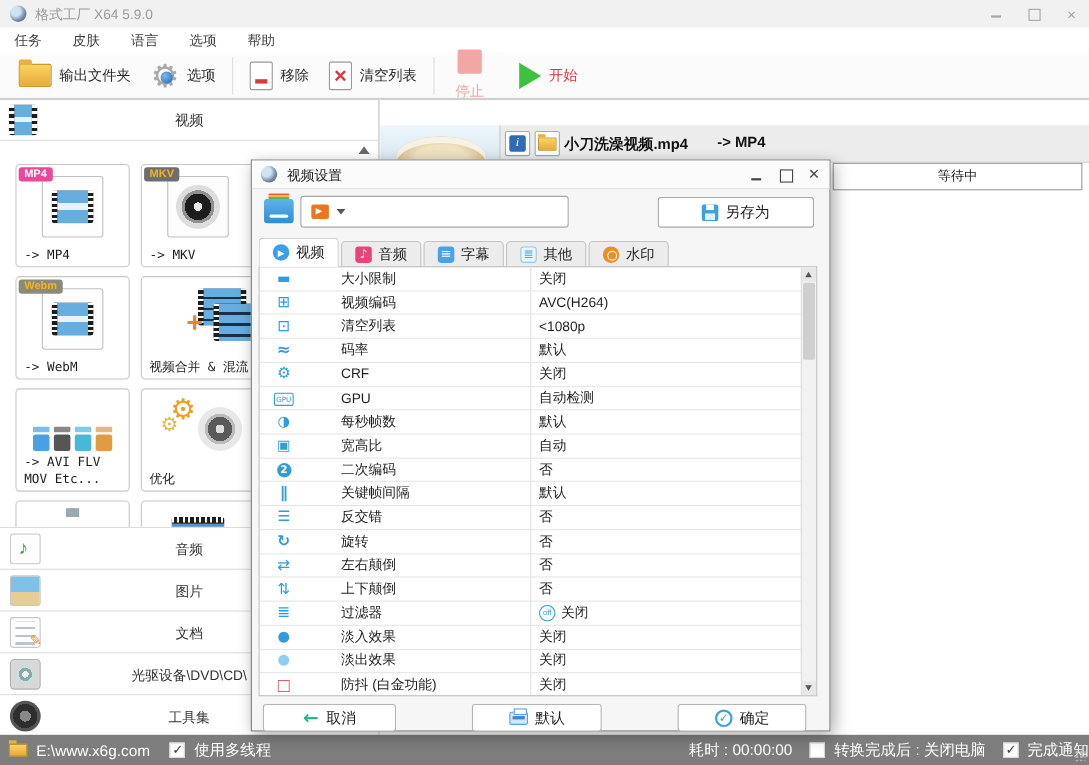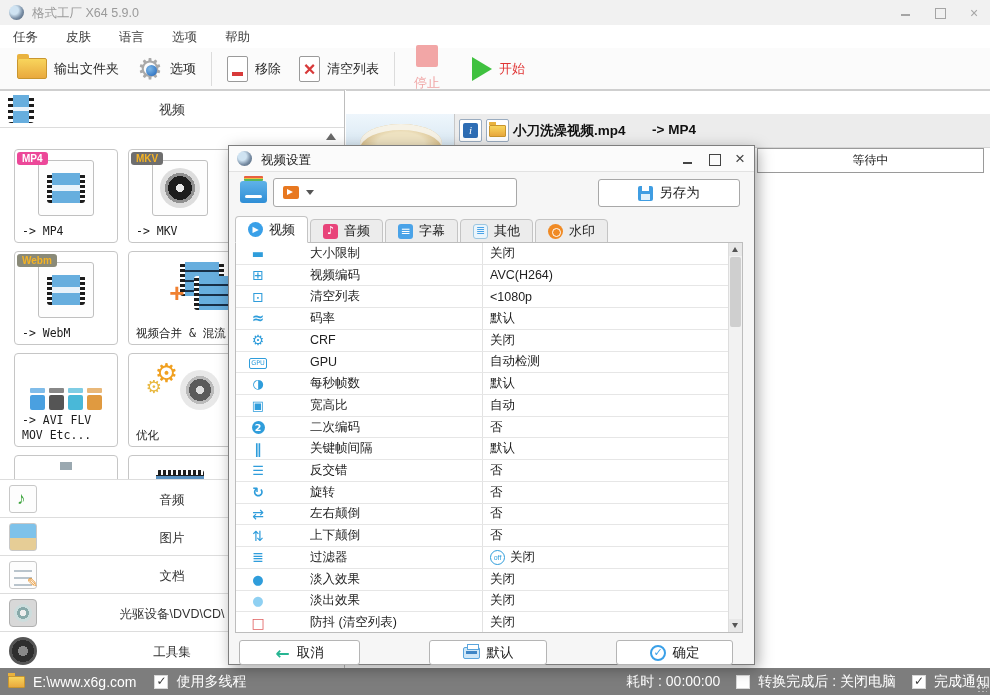--- a/index.html
+++ b/index.html
@@ -575,21 +575,21 @@
           </div>
           <div class="trow">
             <span class="ri fadeout-icon"></span>
             <span class="trow-label">淡出效果</span>
             <span class="trow-val">
               <span>关闭</span>
             </span>
           </div>
           <div class="trow">
             <span class="ri stabilize-icon"></span>
-            <span class="trow-label">防抖 (清空列表)</span>
+            <span class="trow-label">防抖 (白金功能)</span>
             <span class="trow-val">
               <span>关闭</span>
             </span>
           </div>
         </div>
       <div class="tscroll">
         <span class="ts-up"></span>
         <span class="ts-thumb"></span>
         <span class="ts-down"></span>
       </div>

